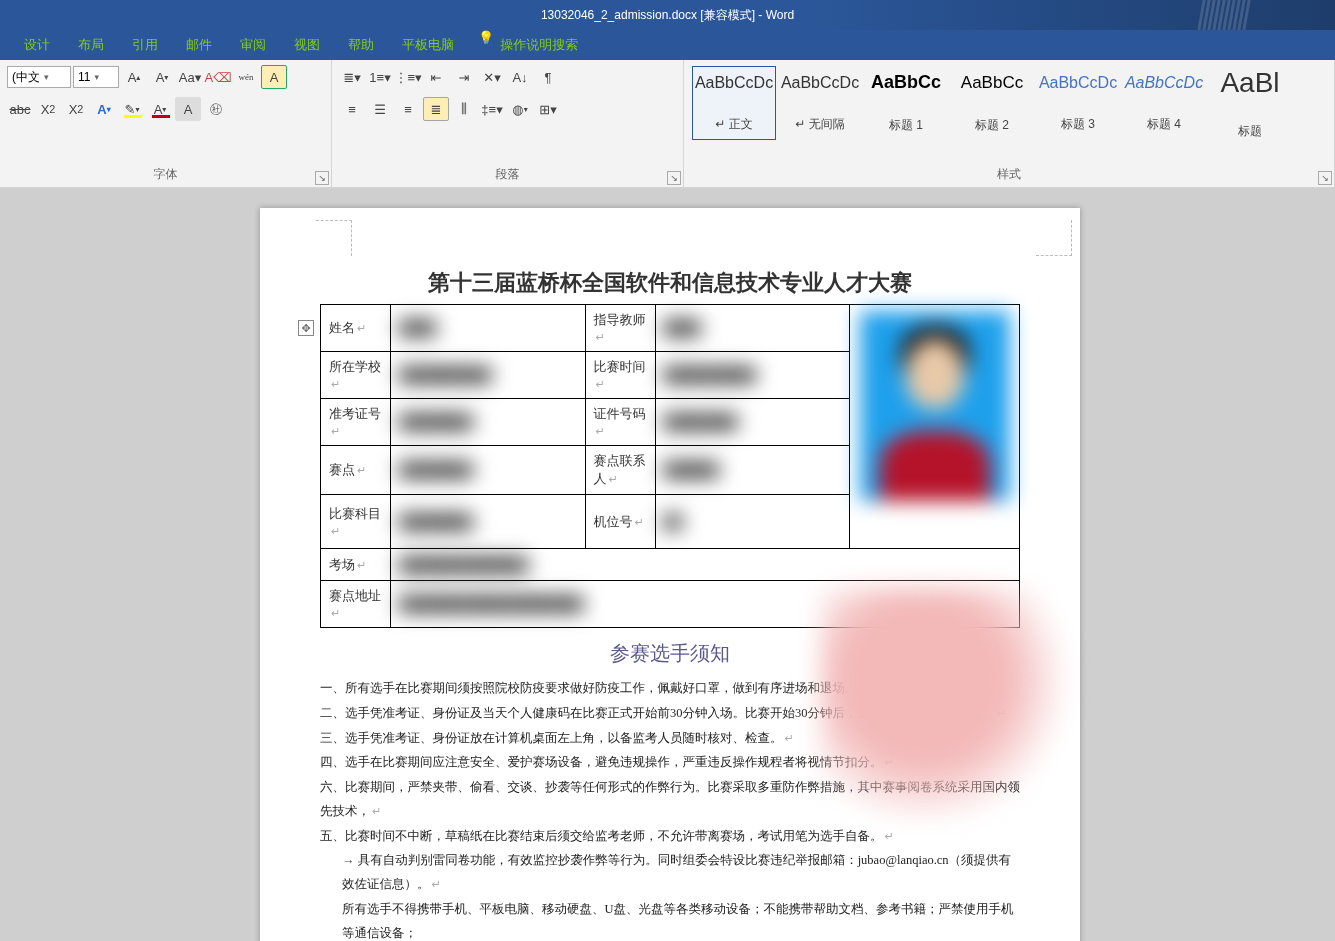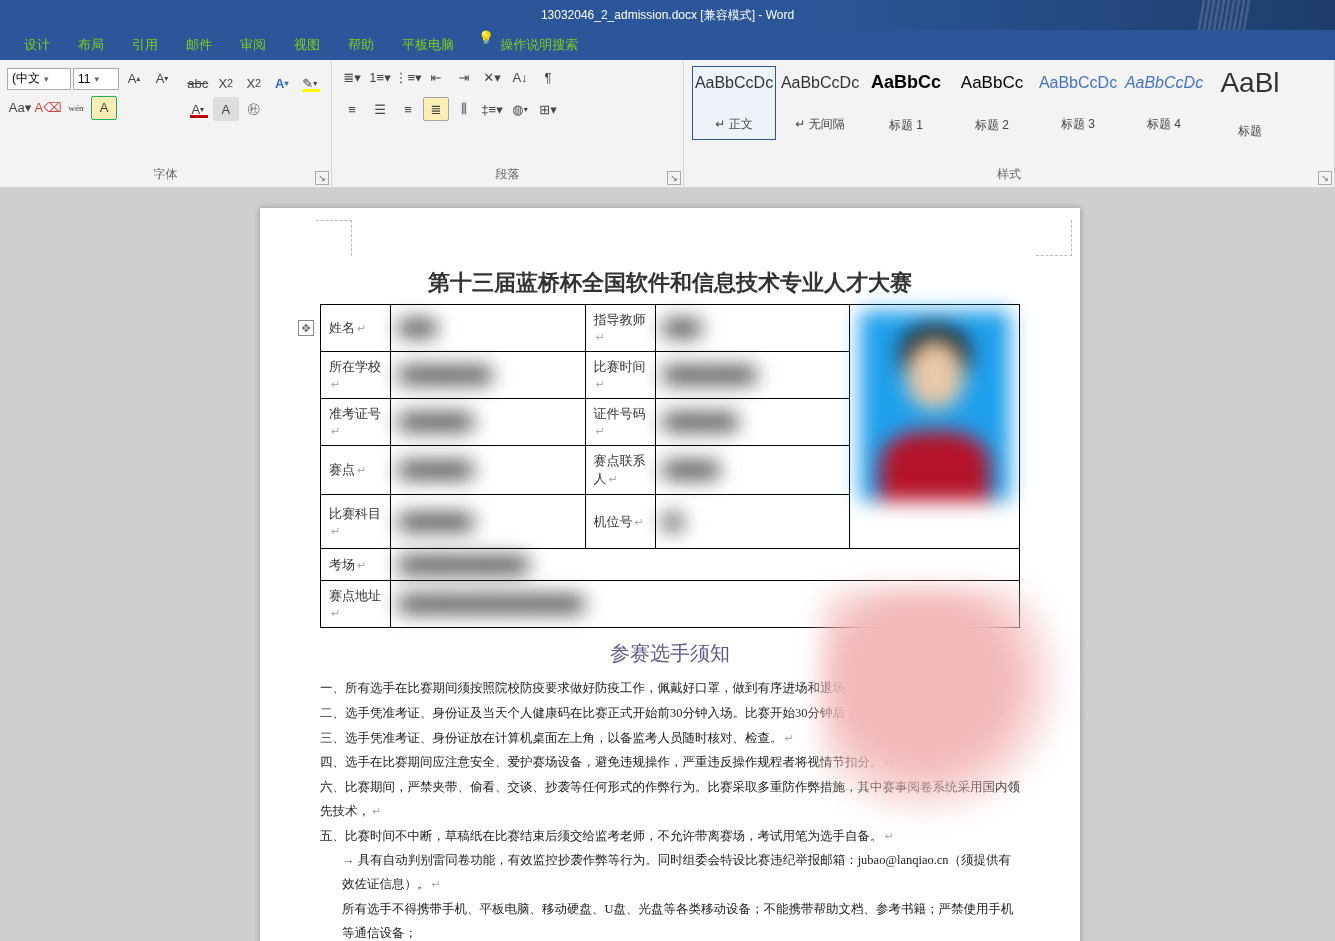--- a/index.html
+++ b/index.html
@@ -78,21 +78,21 @@
   <div class="tab">帮助</div>
   <div class="tab">平板电脑</div>
   <span class="bulb">💡</span>
   <div class="tab" style="padding-left:0">操作说明搜索</div>
 </div>
 
 <div class="ribbon">
 
   <div class="group" style="width:332px">
     <div class="group-body">
-      <div style="display:flex;flex-direction:row">
+      <div style="display:flex;flex-direction:column">
         <div class="btnrow">
           <div class="fontsel" style="width:64px">
               <span>(中文</span>
               <span class="caret">▾</span>
             </div>
           <div class="fontsel" style="width:46px">
               <span>11</span>
               <span class="caret">▾</span>
             </div>
           <div class="rbtn">A<sup style="font-size:8px">▴</sup></div>

